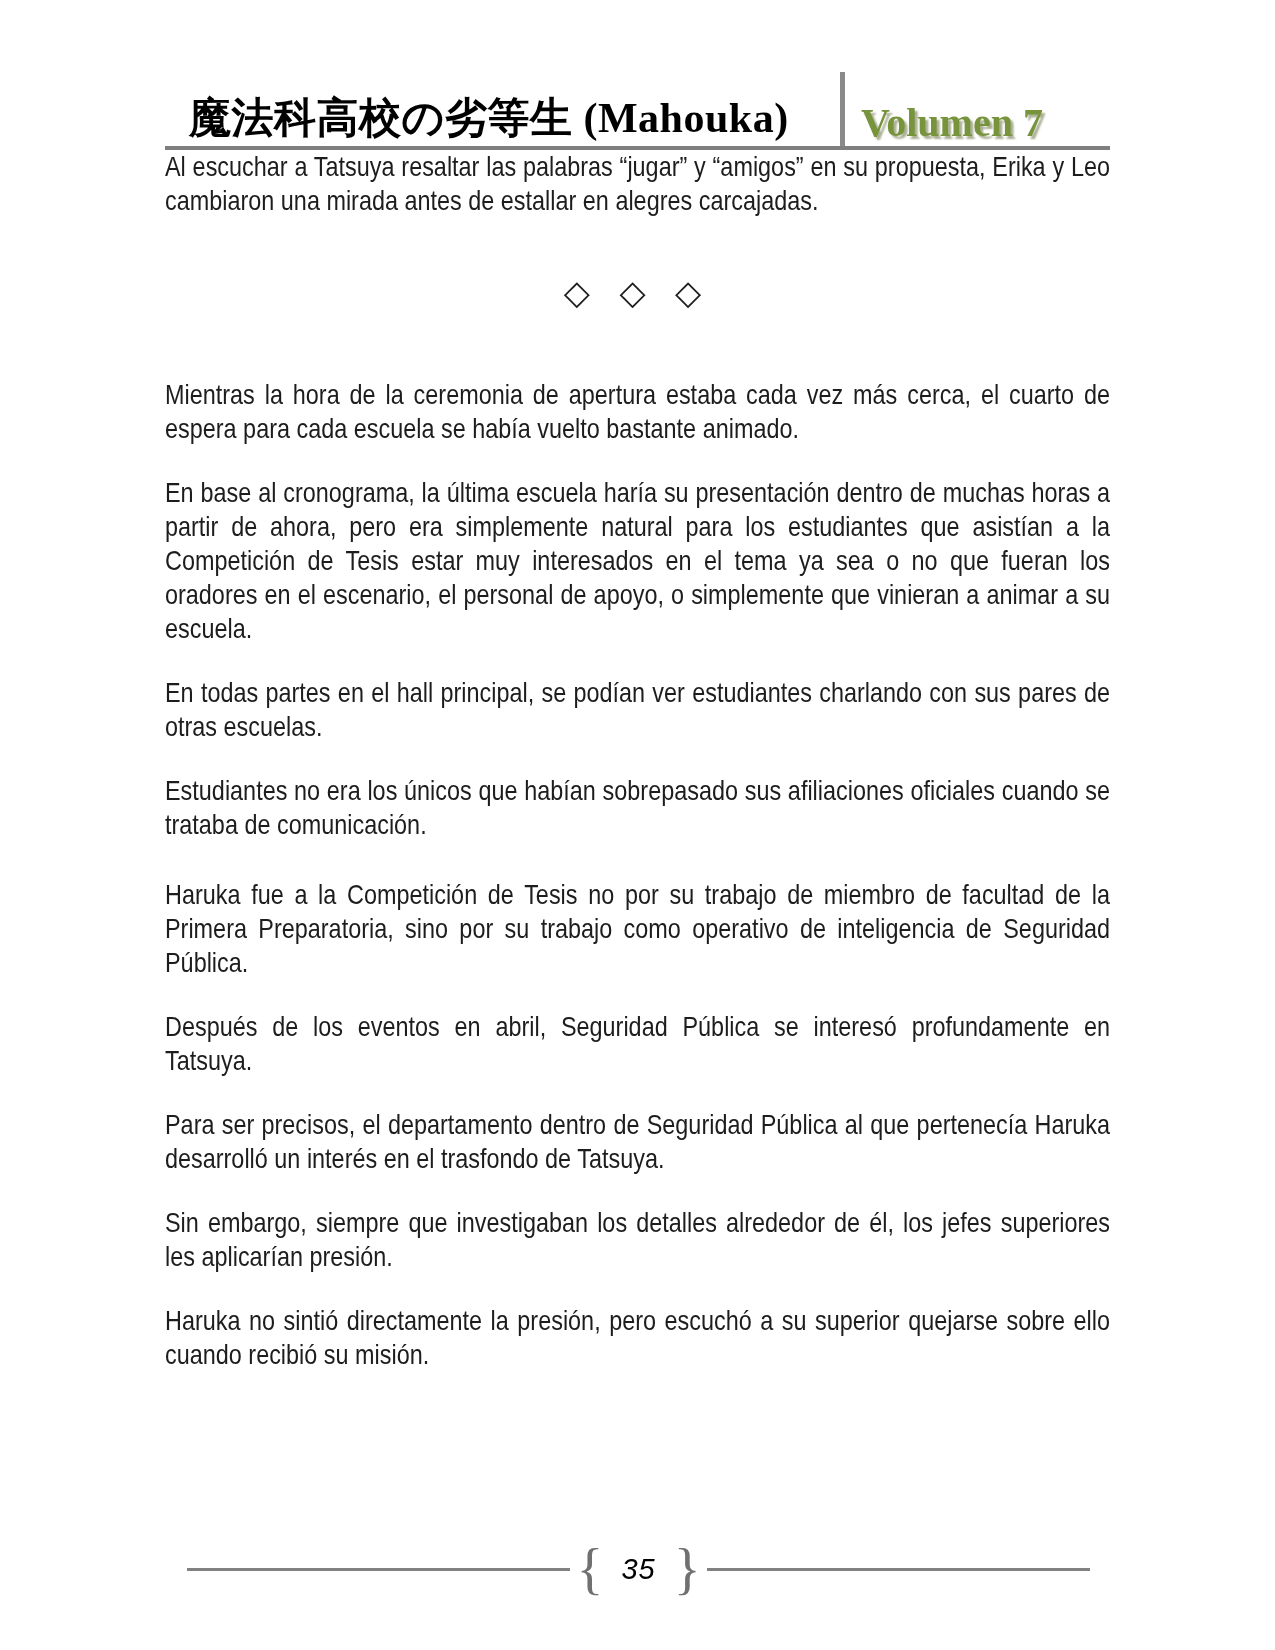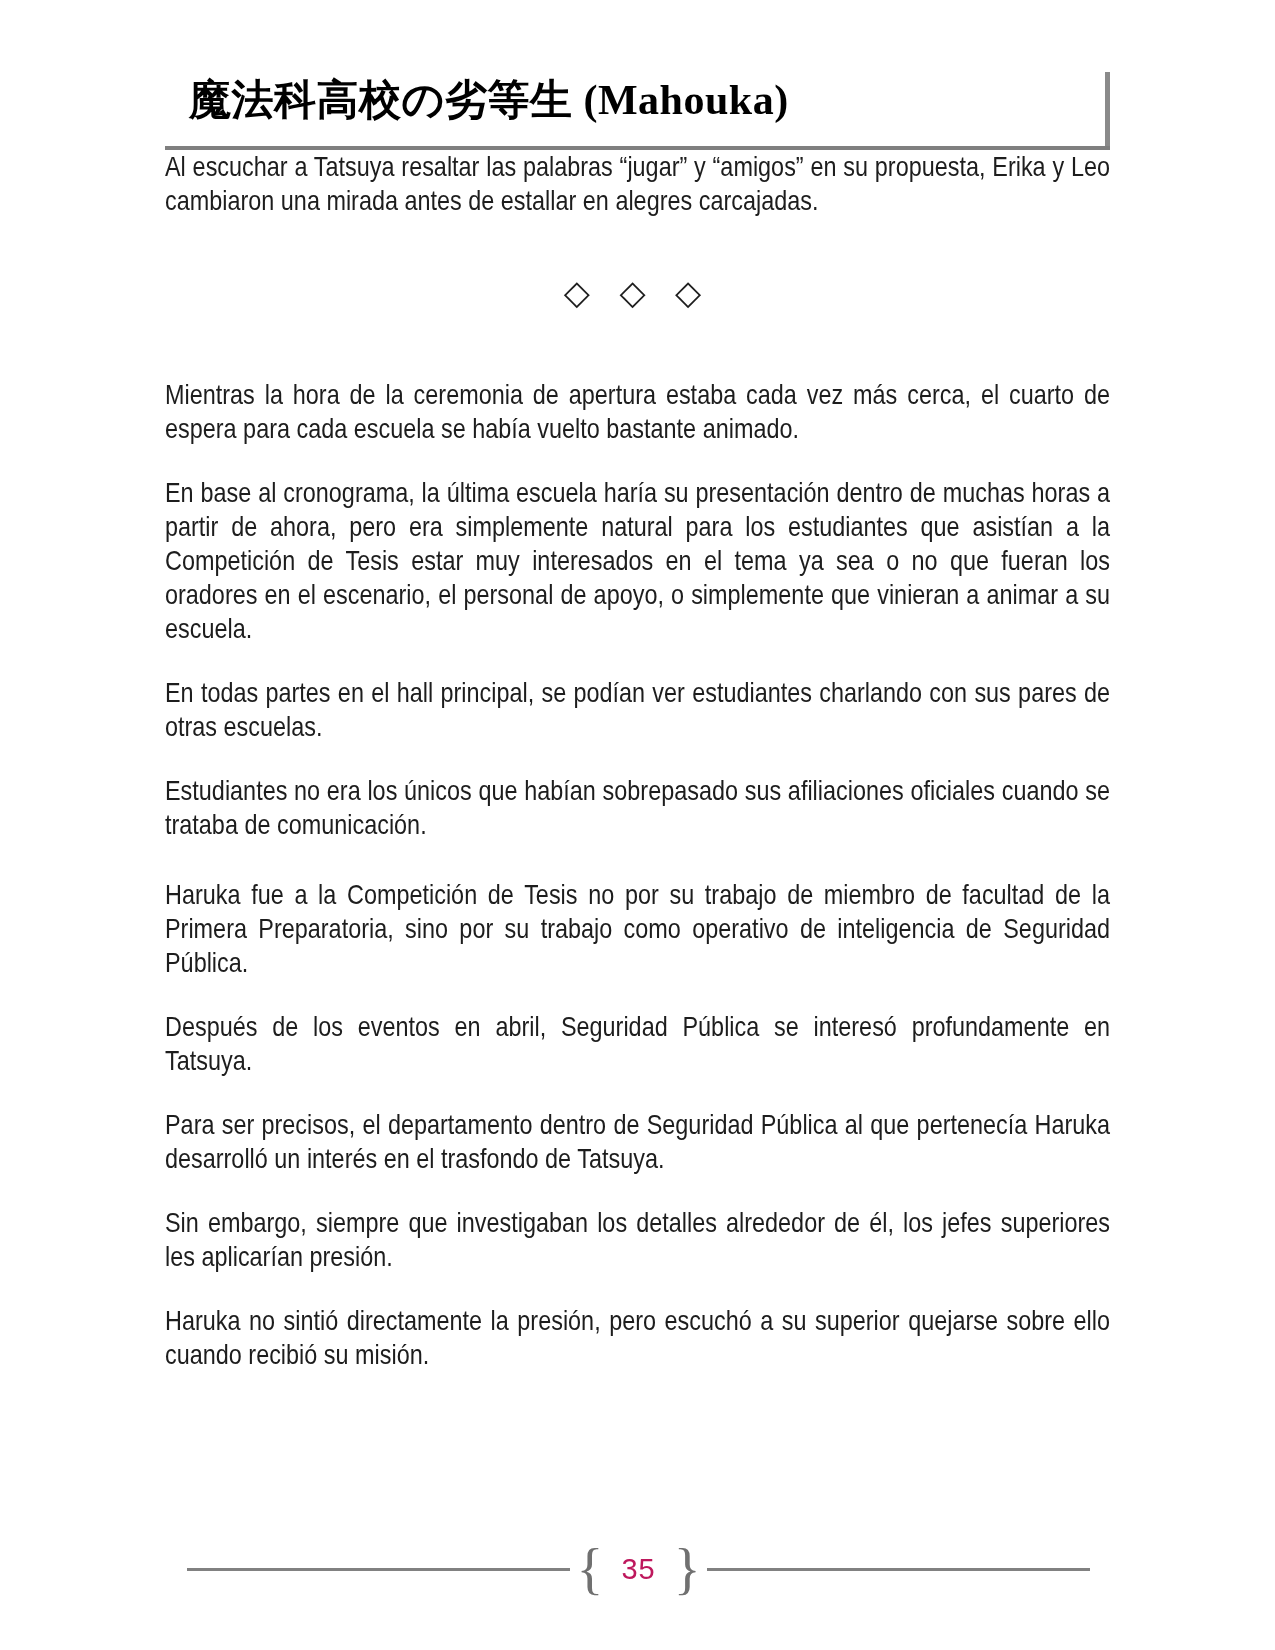--- a/index.html
+++ b/index.html
@@ -10,21 +10,21 @@
     position: relative;
     font-family: "Liberation Sans", sans-serif;
   }
 
   
   .page-header {
     margin: 72px 165px 0 165px;
     height: 74px;
     border-bottom: 4px solid #7f7f7f;
     display: flex;
-    align-items: flex-start;
+    align-items: flex-end;
   }
   .h-title {
     flex: 1;
     padding-left: 24px;
     font-family: "Liberation Serif", "DejaVu Serif", serif;
     font-weight: bold;
     font-size: 42px;
     color: #000000;
     letter-spacing: 0.5px;
     white-space: nowrap;
@@ -97,31 +97,33 @@
   .f-line.right { margin-right: 20px; }
   .f-brace {
     font-family: "Liberation Serif", "DejaVu Serif", serif;
     font-size: 56px;
     line-height: 44px;
     color: #707070;
     margin: 0 6px;
   }
   .f-num {
     font-size: 29px;
-    color: #be185d;
+    color: #000000;
     margin: 16px 12px;
     letter-spacing: 1px;
+    font-style: italic;
   }
 </style>
 </head>
 <body>
 
 <header class="page-header">
   <div class="h-title">魔法科高校の劣等生 (Mahouka)</div>
   <div class="h-bar"></div>
+  <div class="h-vol">Volumen 7</div>
 </header>
 
 <main class="content">
   <p class="first">Al escuchar a Tatsuya resaltar las palabras “jugar” y “amigos” en su propuesta, Erika y Leo cambiaron una mirada antes de estallar en alegres carcajadas.</p>
 
   <div class="separator">◇ ◇ ◇</div>
 
   <p class="after-sep">Mientras la hora de la ceremonia de apertura estaba cada vez más cerca, el cuarto de espera para cada escuela se había vuelto bastante animado.</p>
   <p>En base al cronograma, la última escuela haría su presentación dentro de muchas horas a partir de ahora, pero era simplemente natural para los estudiantes que asistían a la Competición de Tesis estar muy interesados en el tema ya sea o no que fueran los oradores en el escenario, el personal de apoyo, o simplemente que vinieran a animar a su escuela.</p>
   <p>En todas partes en el hall principal, se podían ver estudiantes charlando con sus pares de otras escuelas.</p>

